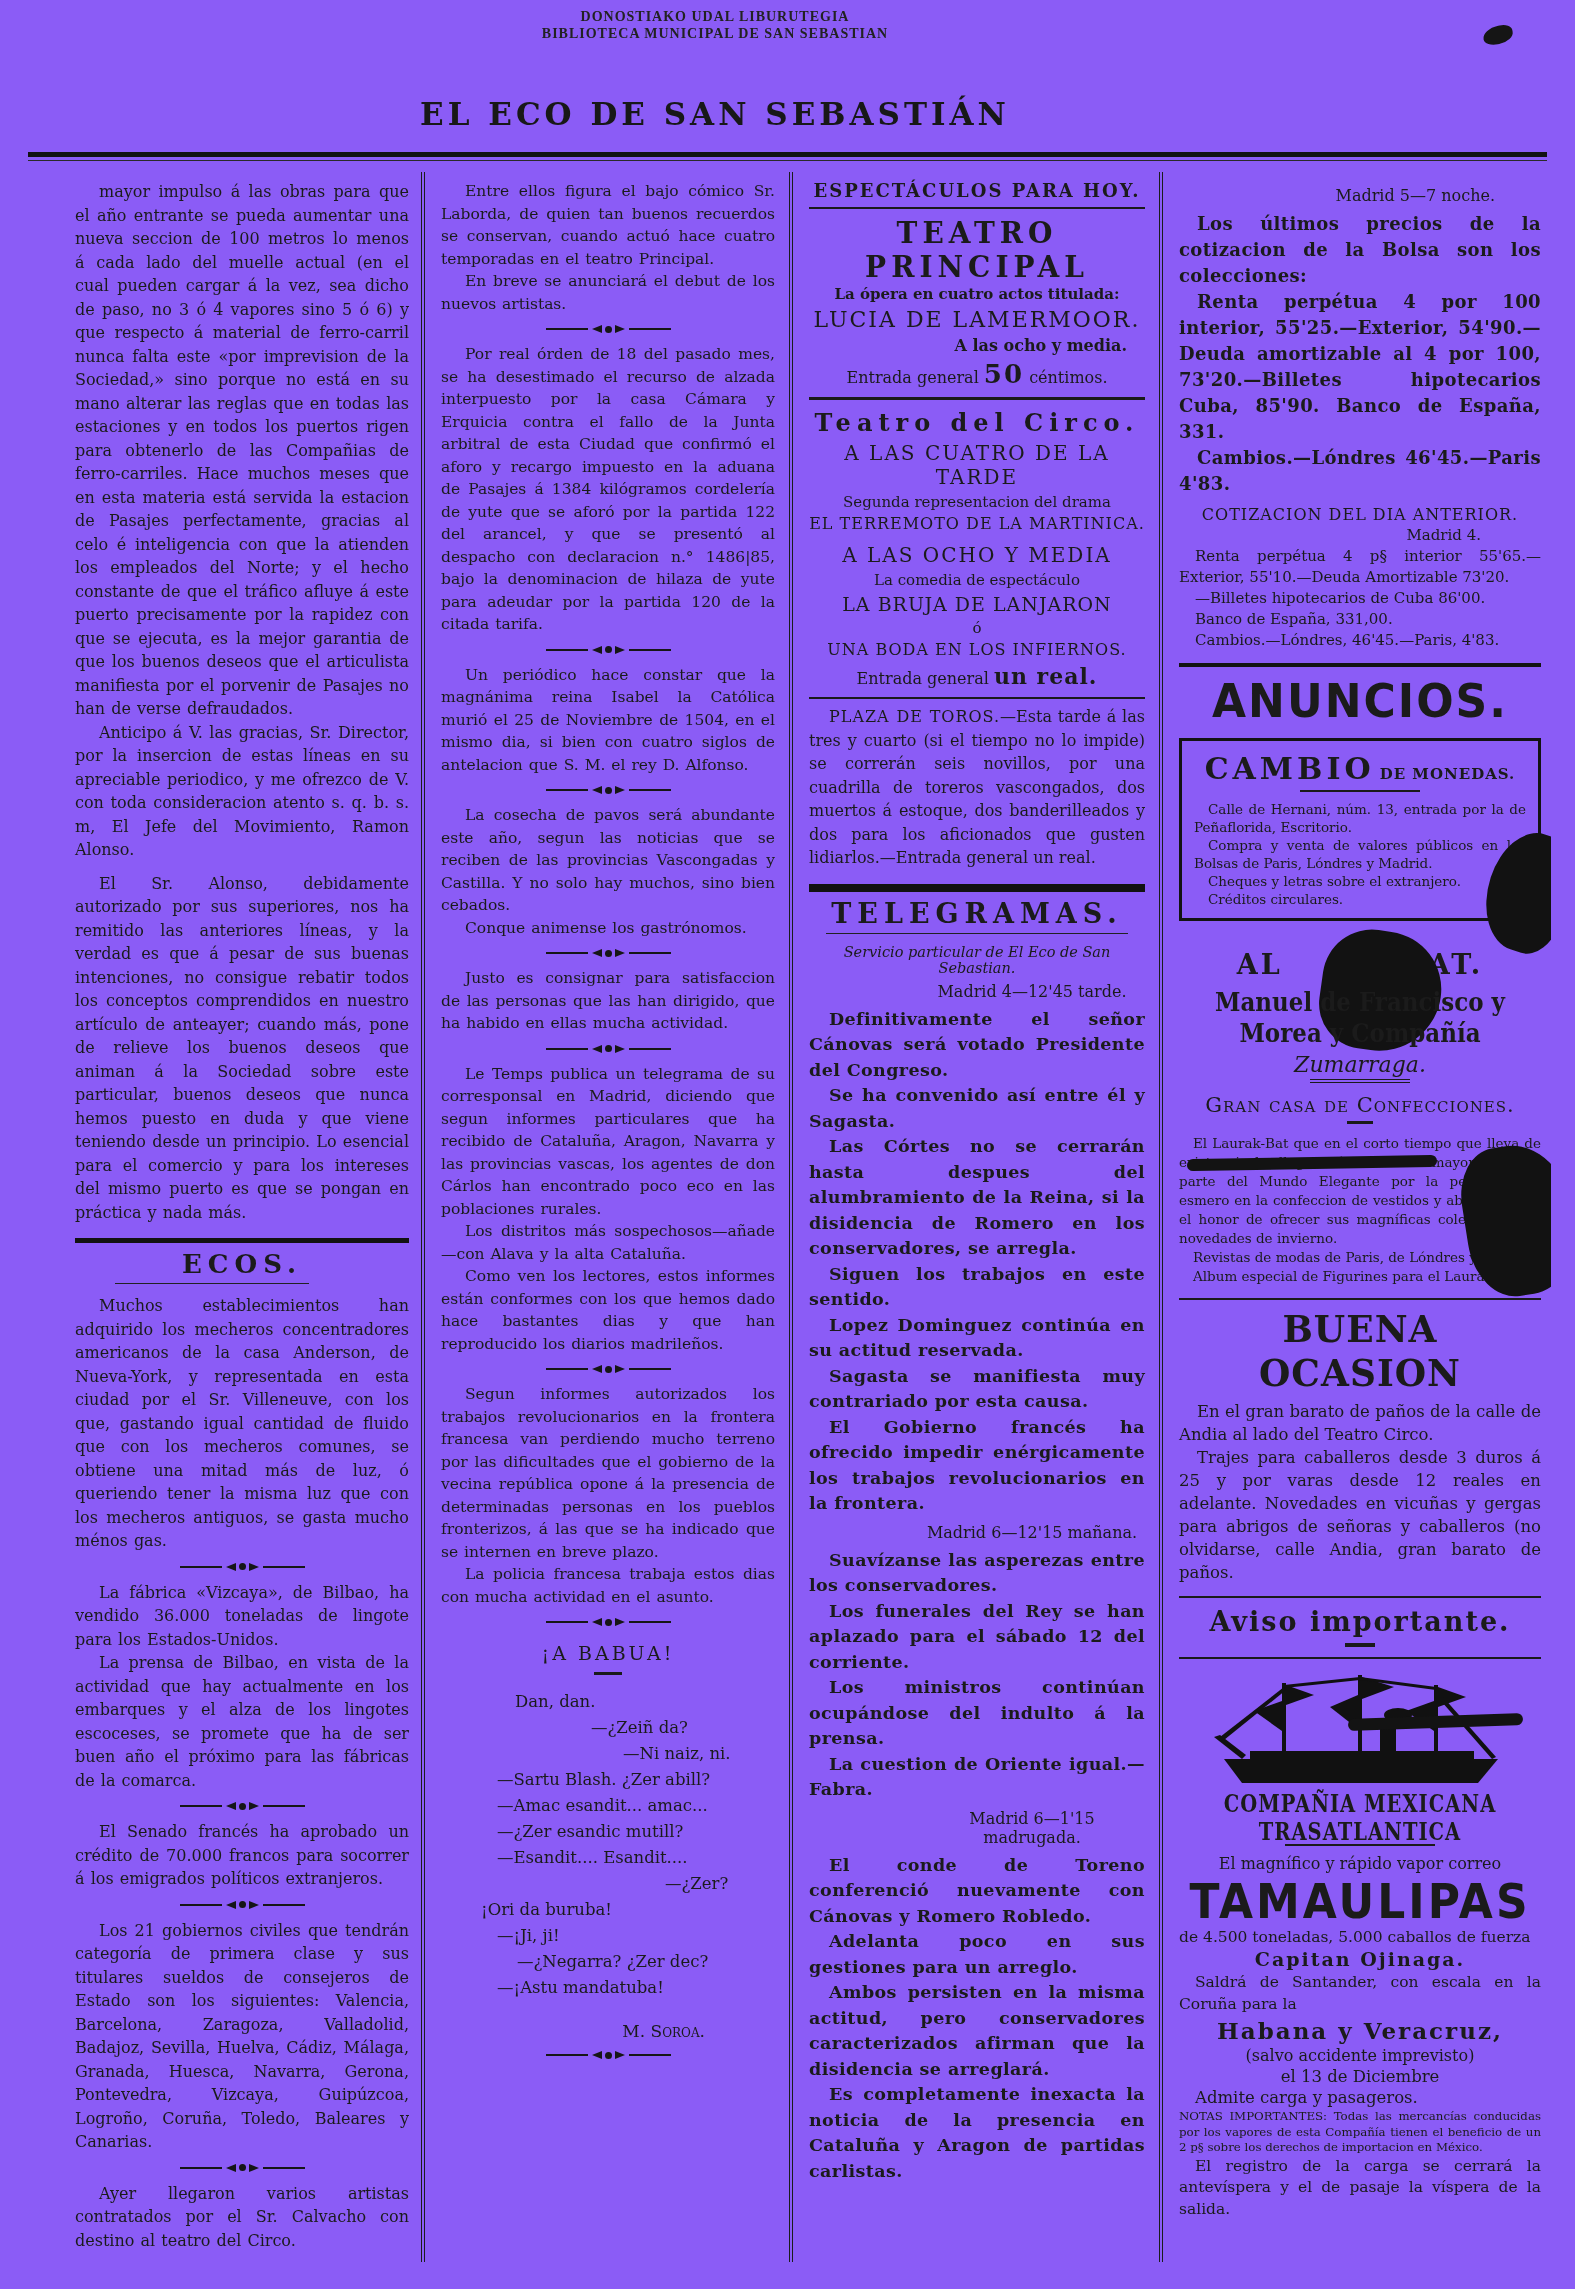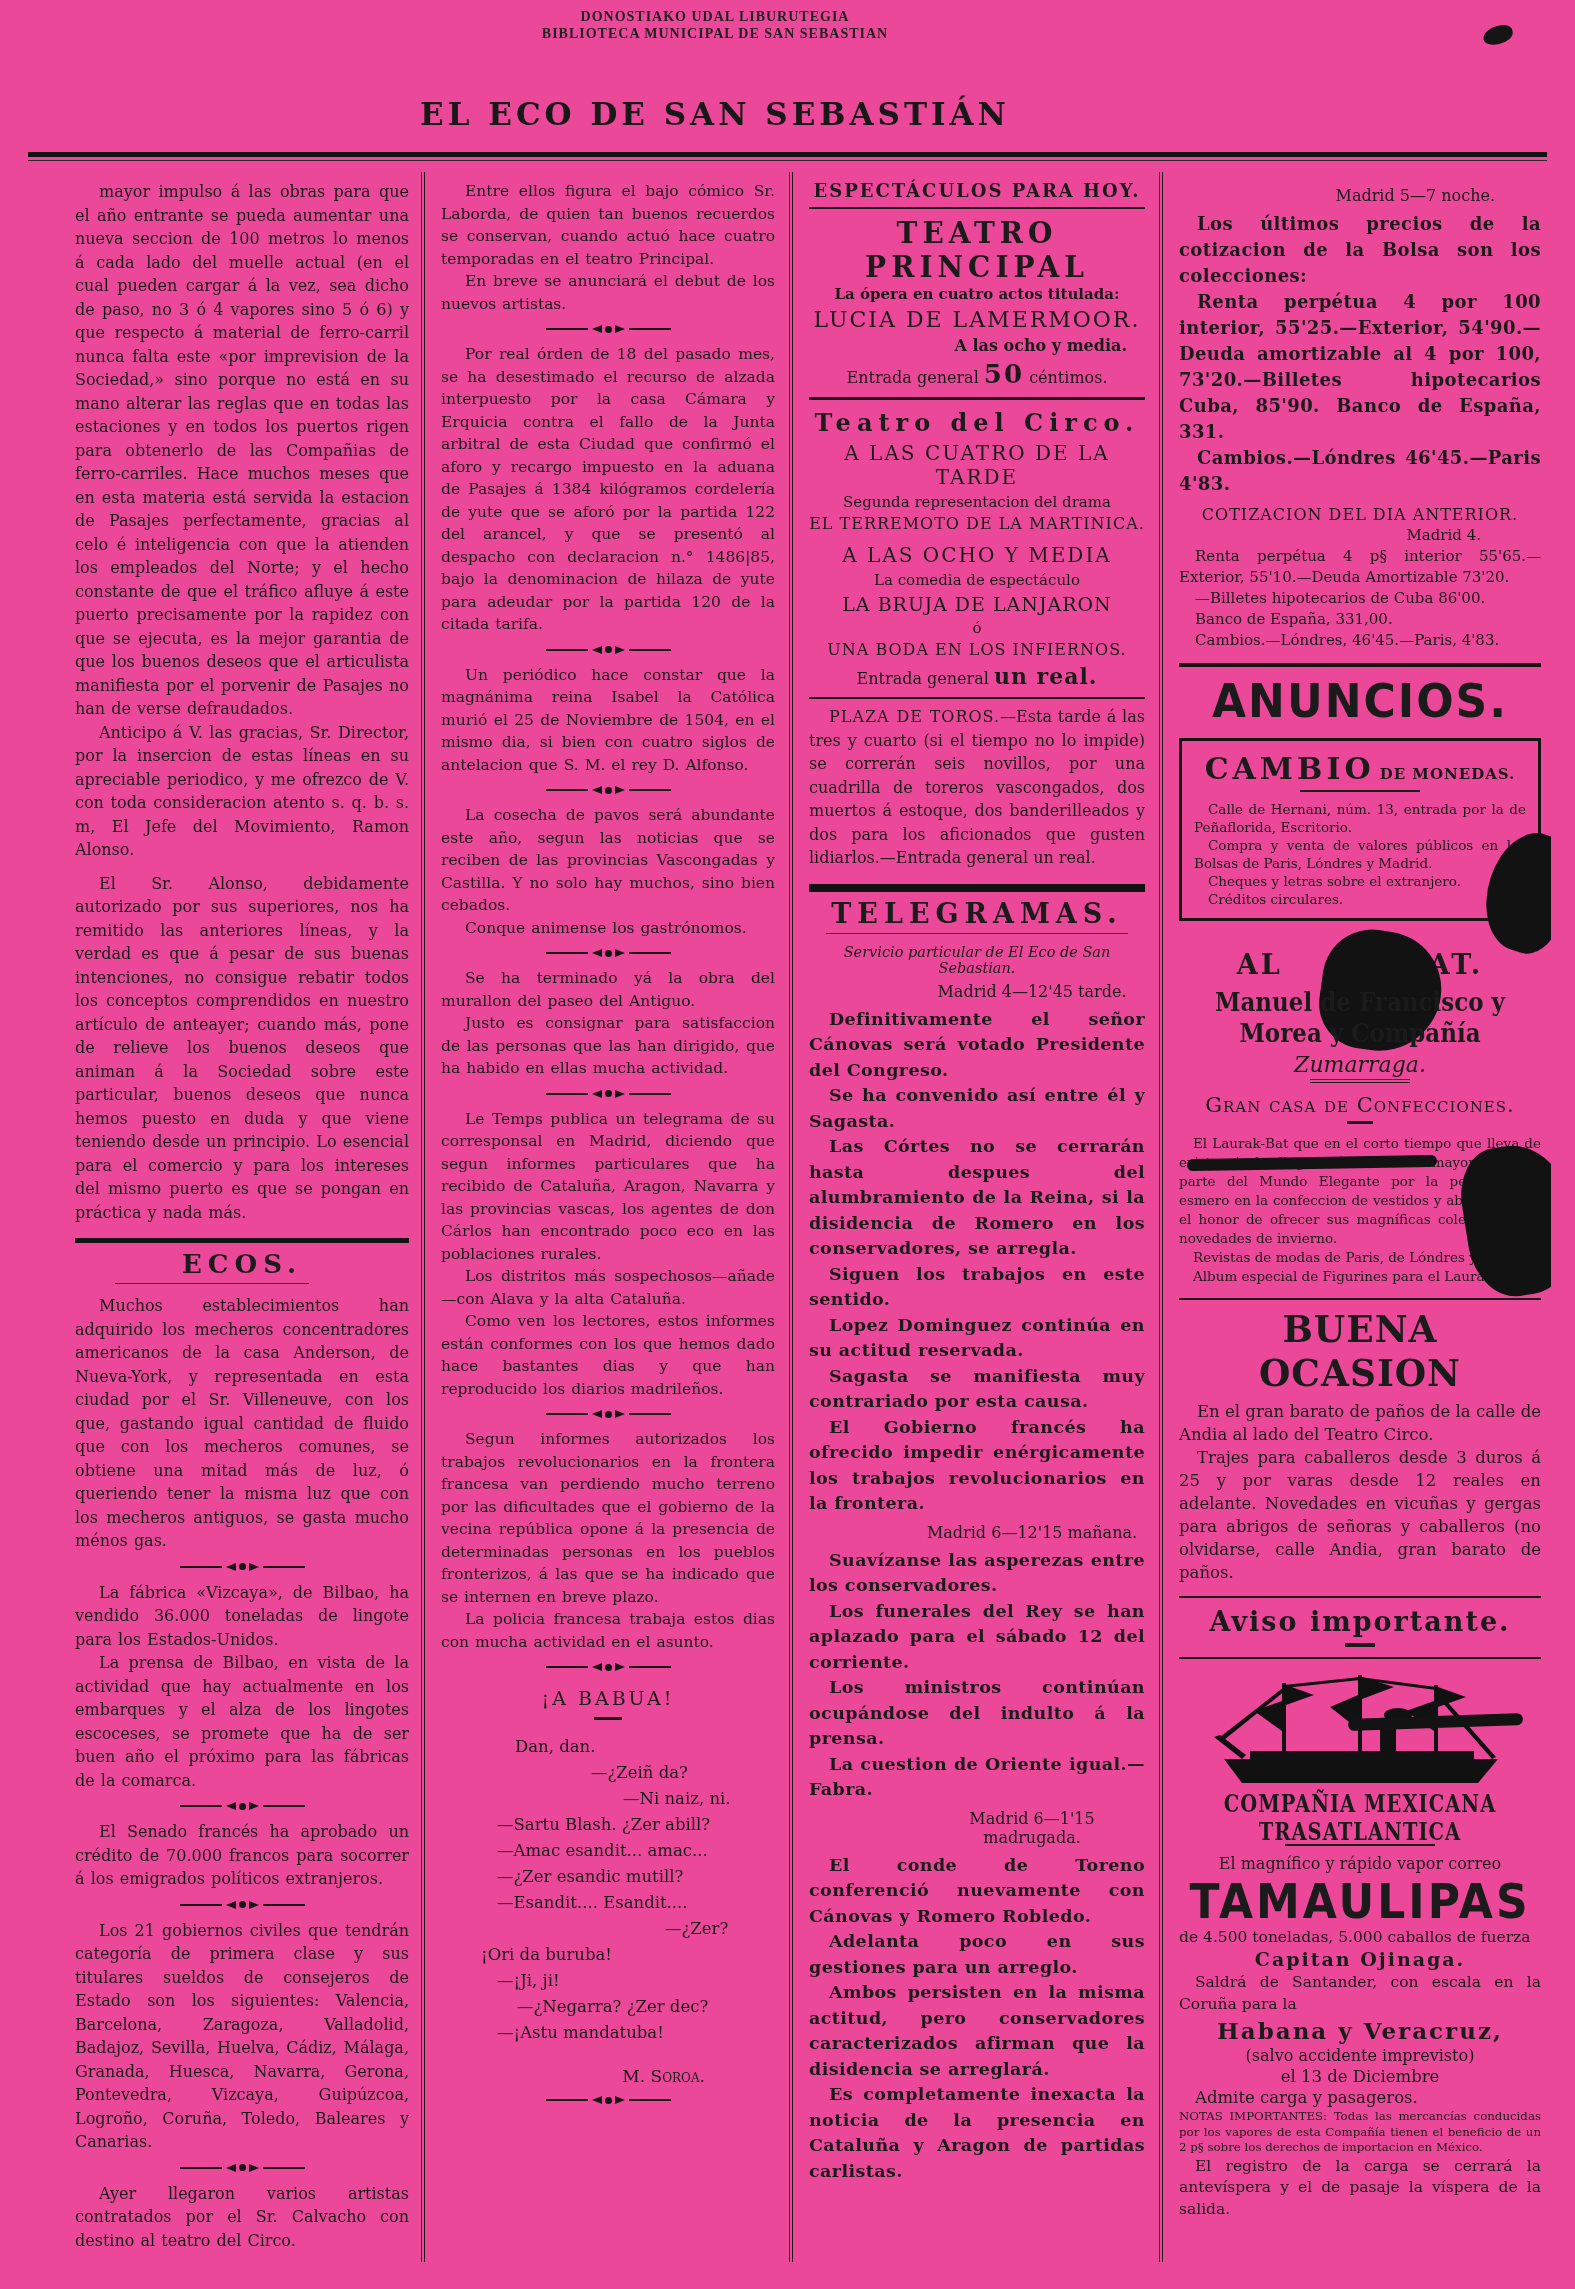--- a/index.html
+++ b/index.html
@@ -1,17 +1,17 @@
 <!DOCTYPE html>
 <html><head>
 <meta charset="utf-8">
 <style>
   *{box-sizing:border-box;margin:0;padding:0}
   html,body{background:#9a9a98}
-  .page{position:relative;width:1575px;height:2289px;margin:0 auto;background:#ec4899;
+  .page{position:relative;width:1575px;height:2289px;margin:0 auto;background:#8b5cf6;
         font-family:"DejaVu Serif","Liberation Serif",serif;color:#1b1b1b;overflow:hidden}
   
   .stamp{position:absolute;top:8px;left:0;width:1430px;text-align:center;
          font-family:"Liberation Serif",serif;font-weight:bold;color:#222;
          font-size:14px;letter-spacing:1px;line-height:17px}
   .masthead{position:absolute;top:96px;left:0;width:1430px;text-align:center;
             font-weight:bold;font-size:31px;letter-spacing:4px;color:#181818}
   .toprule{position:absolute;top:152px;left:28px;width:1519px}
   .rule-heavy{height:5px;background:#121212}
   .rule-hair{height:1px;background:#2a2a2a;margin-top:3px}
@@ -212,21 +212,20 @@
         </div>
       <p class="body">La cosecha de pavos será abundante este año, segun las noticias que se reciben de las provincias Vascongadas y Castilla. Y no solo hay muchos, sino bien cebados.</p>
       <p class="body">Conque animense los gastrónomos.</p>
       <div class="orn">
           <span class="bar"></span>
           <span class="tl"></span>
           <span class="dot"></span>
           <span class="tr"></span>
           <span class="bar"></span>
         </div>
-      <p class="body">Se ha terminado yá la obra del murallon del paseo del Antiguo.</p>
       <p class="body">Justo es consignar para satisfaccion de las personas que las han dirigido, que ha habido en ellas mucha actividad.</p>
       <div class="orn">
           <span class="bar"></span>
           <span class="tl"></span>
           <span class="dot"></span>
           <span class="tr"></span>
           <span class="bar"></span>
         </div>
       <p class="body">Le Temps publica un telegrama de su corresponsal en Madrid, diciendo que segun informes particulares que ha recibido de Cataluña, Aragon, Navarra y las provincias vascas, los agentes de don Cárlos han encontrado poco eco en las poblaciones rurales.</p>
       <p class="body">Los distritos más sospechosos—añade—con Alava y la alta Cataluña.</p>

